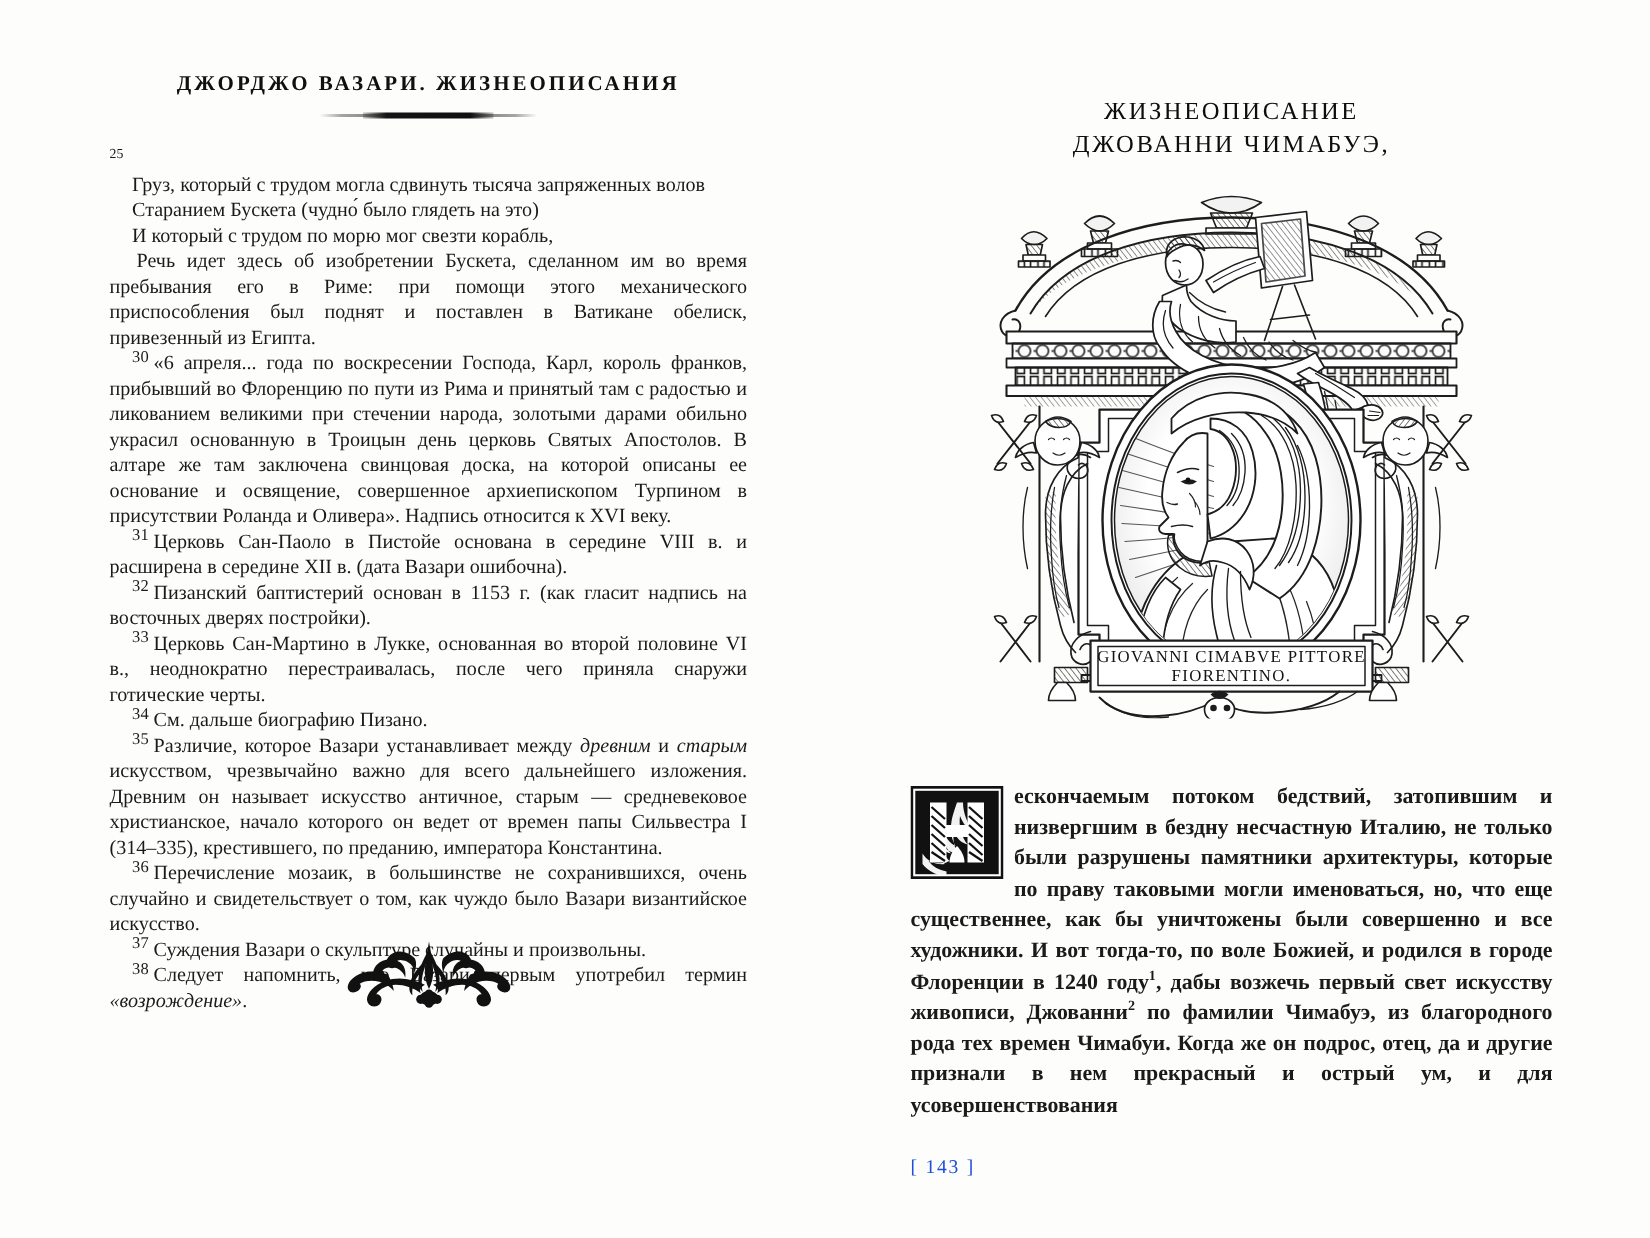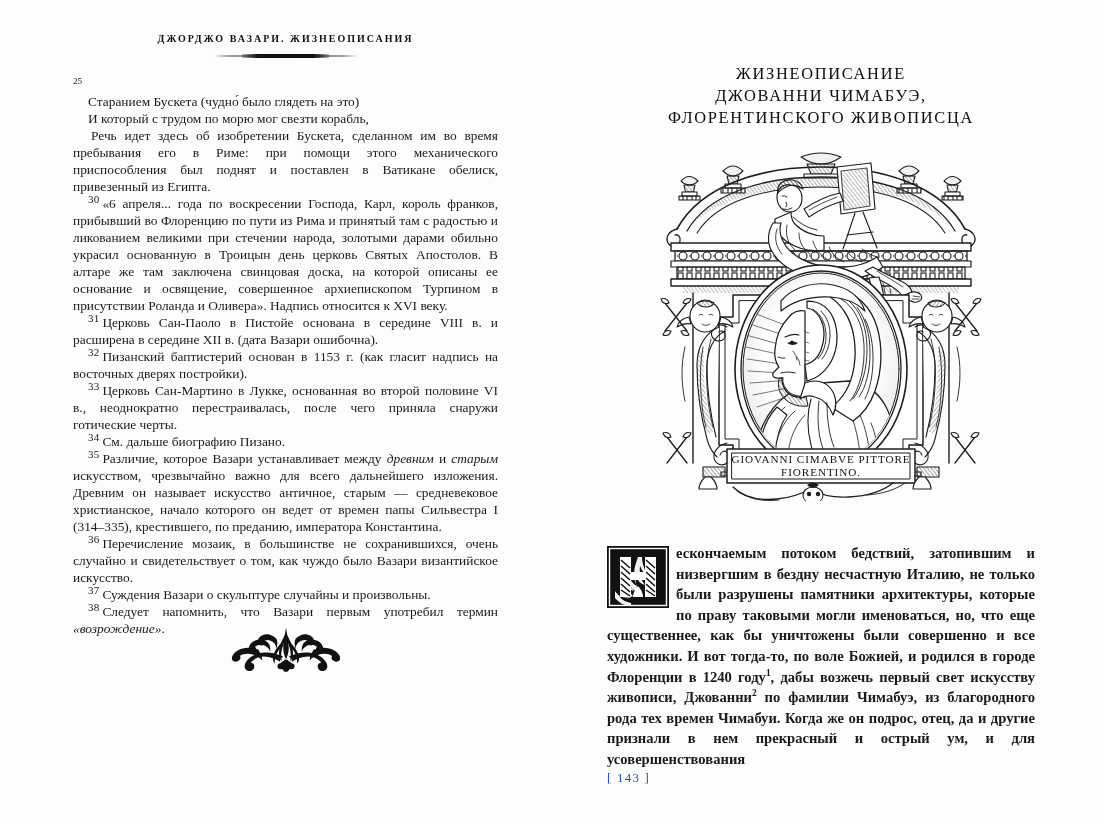--- a/index.html
+++ b/index.html
@@ -20,26 +20,27 @@
 
   
   .col-left {
     position: absolute;
     left: 73px;
     top: 33px;
     width: 425px;
   }
   .running-head {
     text-align: center;
-    font-size: 10px;
+    font-size: 14px;
     font-weight: bold;
     letter-spacing: 2.0px;
     color: #101010;
     text-transform: uppercase;
     white-space: nowrap;
+    margin-top: 16px;
   }
   .head-rule {
     position: relative;
     width: 145px;
     height: 6px;
     margin: 9px auto 0 auto;
   }
   .head-rule .bar-outer {
     position: absolute;
     left: 0; top: 2.4px;
@@ -177,21 +178,21 @@
     <div class="running-head">ДЖОРДЖО ВАЗАРИ. ЖИЗНЕОПИСАНИЯ</div>
 
     <div class="head-rule">
       <div class="bar-outer"></div>
       <div class="bar-inner"></div>
     </div>
 
     <div class="notes">
 
       <p class="verse">
-        <span class="num">25</span><span class="verse-line">Старанием Бускета (чудно́ было глядеть на это)</span><span class="verse-line">И который с трудом по морю мог свезти корабль,</span>
+        <span class="num">25</span><span class="verse-line">Груз, который с трудом могла сдвинуть тысяча запряженных волов</span><span class="verse-line">Старанием Бускета (чудно́ было глядеть на это)</span><span class="verse-line">И который с трудом по морю мог свезти корабль,</span>
       </p>
 
       <p class="note"><span class="num"></span><span>Речь идет здесь об изобретении Бускета, сделанном им во время пребывания его в Риме: при помощи этого механического приспособления был поднят и поставлен в Ватикане обелиск, привезенный из Египта.</span></p>
 
       <p class="note"><span class="num">30</span><span>«6 апреля... года по воскресении Господа, Карл, король франков, прибывший во Флоренцию по пути из Рима и принятый там с радостью и ликованием великими при стечении народа, золотыми дарами обильно украсил основанную в Троицын день церковь Святых Апостолов. В алтаре же там заключена свинцовая доска, на которой описаны ее основание и освящение, совершенное архиепископом Турпином в присутствии Роланда и Оливера». Надпись относится к XVI веку.</span></p>
 
       <p class="note"><span class="num">31</span><span>Церковь Сан-Паоло в Пистойе основана в середине VIII в. и расширена в середине XII в. (дата Вазари ошибочна).</span></p>
 
       <p class="note"><span class="num">32</span><span>Пизанский баптистерий основан в 1153 г. (как гласит надпись на восточных дверях постройки).</span></p>
 
@@ -235,21 +236,20 @@
       <path d="M128 34 C136 30 145 31 150 36 C154 40 155 45 153 48 C151 50 147 50 145 48 C143 46 143 43 145 42 C142 39 136 38 131 40 C127 42 124 45 123 49 C122 42 124 37 128 34 Z"></path>
       <path d="M114 30 C120 24 128 22 134 25 C139 27 142 32 141 36 C140 39 136 41 133 39 C130 38 129 35 131 33 C128 31 123 32 119 35 C116 37 114 41 114 45 C112 38 112 33 114 30 Z"></path>
     </g>
   </svg>
 
   <div class="col-right">
 
     <div class="chapter-title">
       <span>ЖИЗНЕОПИСАНИЕ</span>
       <span>ДЖОВАННИ ЧИМАБУЭ,</span>
-      <span>ФЛОРЕНТИНСКОГО ЖИВОПИСЦА</span>
     </div>
 
     <div class="engraving-wrap">
       <svg class="engraving" viewBox="0 0 360 350" aria-hidden="true">
         <defs>
 
           <pattern id="hatch" width="4" height="4" patternUnits="userSpaceOnUse" patternTransform="rotate(40)">
             <line x1="0" y1="0" x2="0" y2="4" stroke="#1d1d1d" stroke-width="1.1"></line>
           </pattern>
           <pattern id="hatchFine" width="3" height="3" patternUnits="userSpaceOnUse" patternTransform="rotate(-38)">

